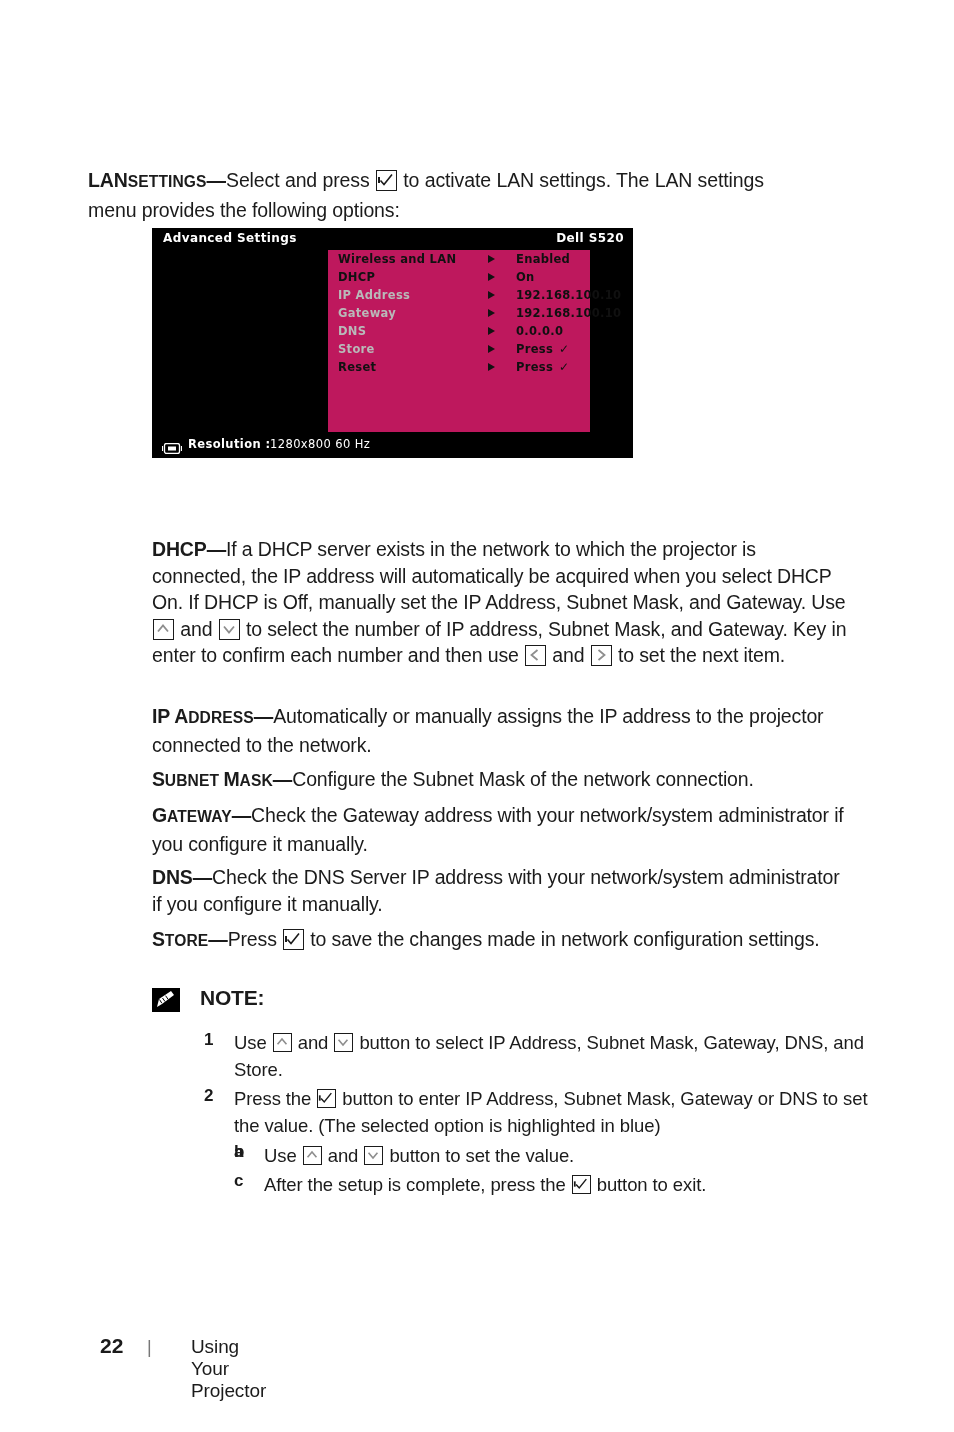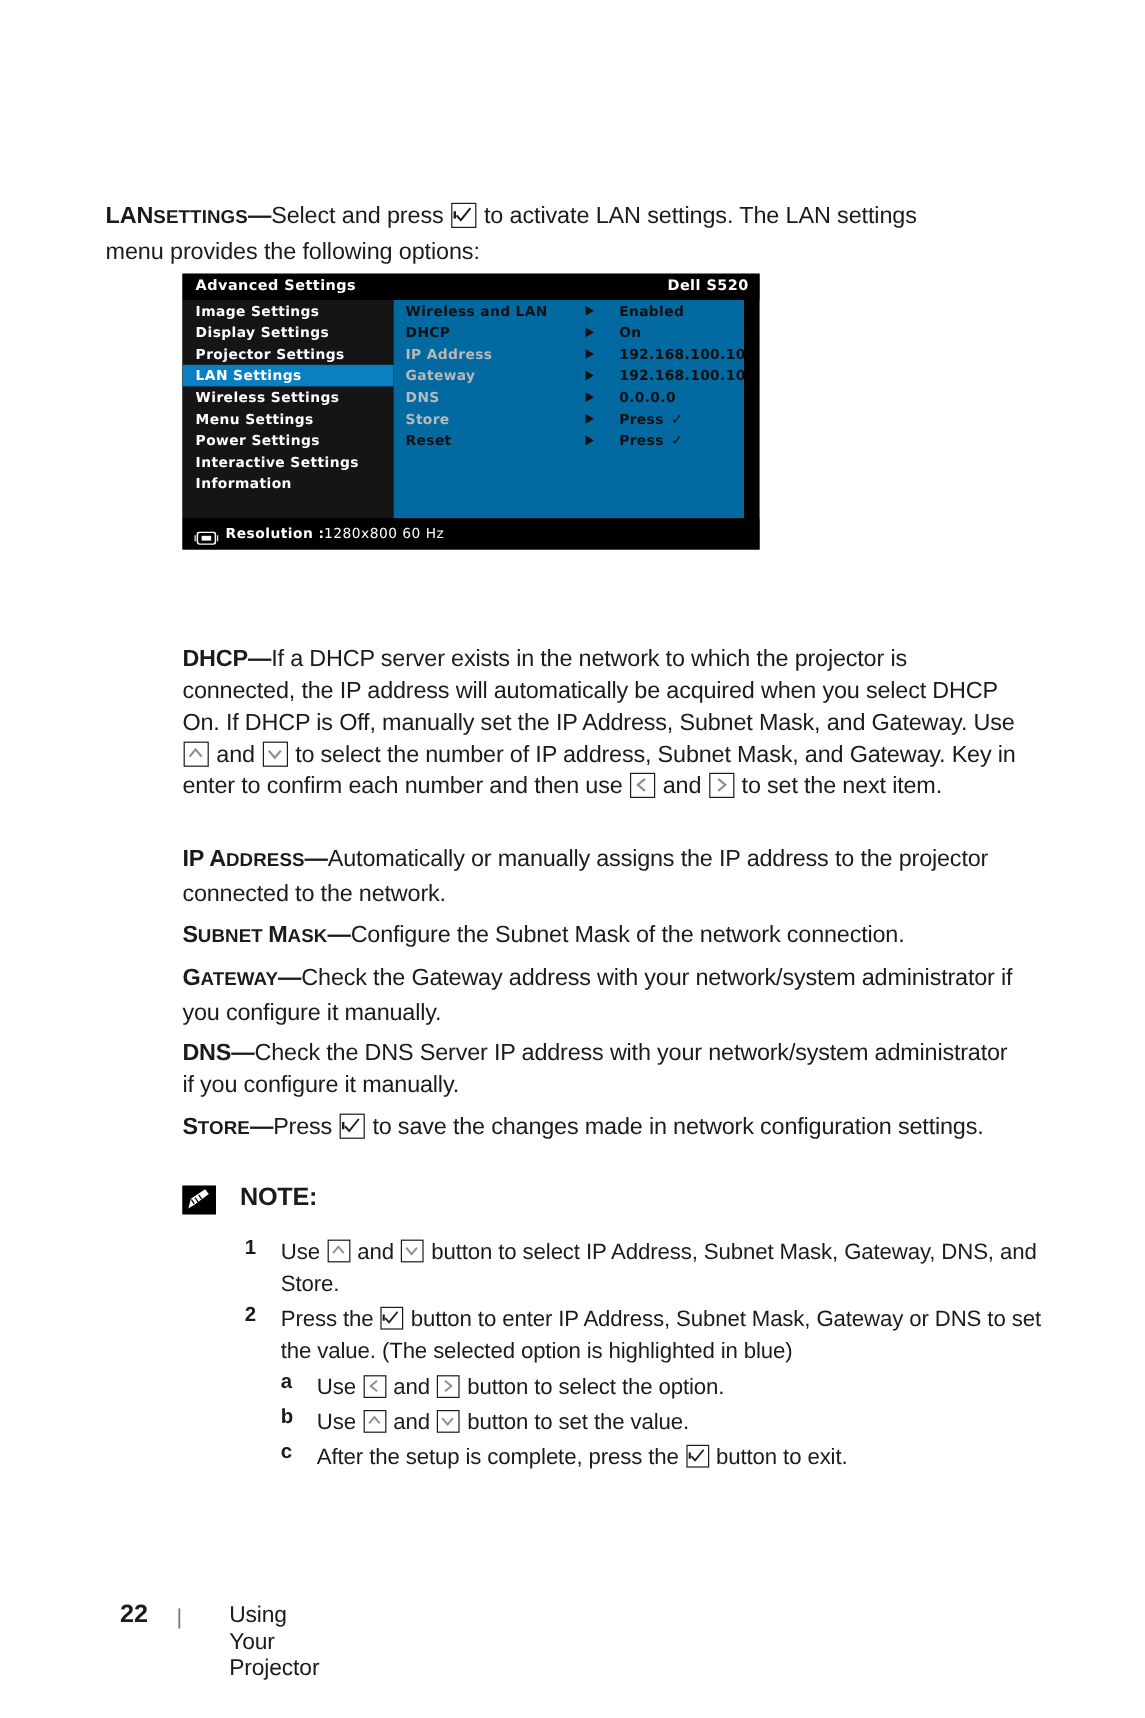--- a/index.html
+++ b/index.html
@@ -94,22 +94,22 @@
     padding-left: 11px;
     color: #ffffff;
     font-size: 11.5px;
     font-weight: bold;
     letter-spacing: 0.35px;
     white-space: nowrap;
   }
   .sb-item.selected { background: #0a7fc2; color: #ffffff; }
 
   .osd-panel {
-    position: absolute; left: 176px; top: 0; width: 292px; height: 182px;
-    background: #0369a1;
+    position: absolute; left: 176px; top: 0; width: 262px; height: 182px;
+    background: #be185d;
   }
   .pr-row {
     position: relative;
     height: 18px;
     line-height: 18px;
     font-size: 11.5px;
     font-weight: bold;
     letter-spacing: 0.3px;
     white-space: nowrap;
   }
@@ -210,31 +210,20 @@
   </div>
 
   <div class="osd">
 
     <div class="osd-header">
       <span class="title">Advanced Settings</span>
       <span class="model">Dell S520</span>
     </div>
 
     <div class="osd-body">
-      <div class="osd-sidebar">
-        <div class="sb-item">Image Settings</div>
-        <div class="sb-item">Display Settings</div>
-        <div class="sb-item">Projector Settings</div>
-        <div class="sb-item selected">LAN Settings</div>
-        <div class="sb-item">Wireless Settings</div>
-        <div class="sb-item">Menu Settings</div>
-        <div class="sb-item">Power Settings</div>
-        <div class="sb-item">Interactive Settings</div>
-        <div class="sb-item">Information</div>
-      </div>
 
       <div class="osd-panel">
 
         <div class="pr-row">
           <span class="pr-label">Wireless and LAN</span>
           <span class="pr-arrow">
               <i></i>
             </span>
           <span class="pr-value">Enabled</span>
         </div>
@@ -404,35 +393,20 @@
                 <path d="M2 6 L2 12" stroke="#1b1b1b" stroke-width="2" fill="none"></path>
                 <path d="M3.5 9.5 L7 13.5 L15 3.5" stroke="#1b1b1b" stroke-width="1.6" fill="none"></path>
               </svg>
           </span>
           <span>button to enter IP Address, Subnet Mask, Gateway or DNS to set the value. (The selected option is highlighted in blue)</span>
         </div>
       </div>
 
       <div class="sub-item">
         <span class="sub-letter">a</span>
-        <div class="sub-txt">
-          <span>Use</span>
-          <span class="key key-sm">
-            <svg width="16" height="16" viewBox="0 0 18 18">
-                <path d="M11.5 4 L5.5 9 L11.5 14" stroke="#8e8e8e" stroke-width="1.8" fill="none"></path>
-              </svg>
-          </span>
-          <span>and</span>
-          <span class="key key-sm">
-            <svg width="16" height="16" viewBox="0 0 18 18">
-                <path d="M6.5 4 L12.5 9 L6.5 14" stroke="#8e8e8e" stroke-width="1.8" fill="none"></path>
-              </svg>
-          </span>
-          <span>button to select the option.</span>
-        </div>
       </div>
 
       <div class="sub-item">
         <span class="sub-letter">b</span>
         <div class="sub-txt">
           <span>Use</span>
           <span class="key key-sm">
             <svg width="16" height="16" viewBox="0 0 18 18">
                 <path d="M4 11.5 L9 5.5 L14 11.5" stroke="#8e8e8e" stroke-width="1.8" fill="none"></path>
               </svg>

